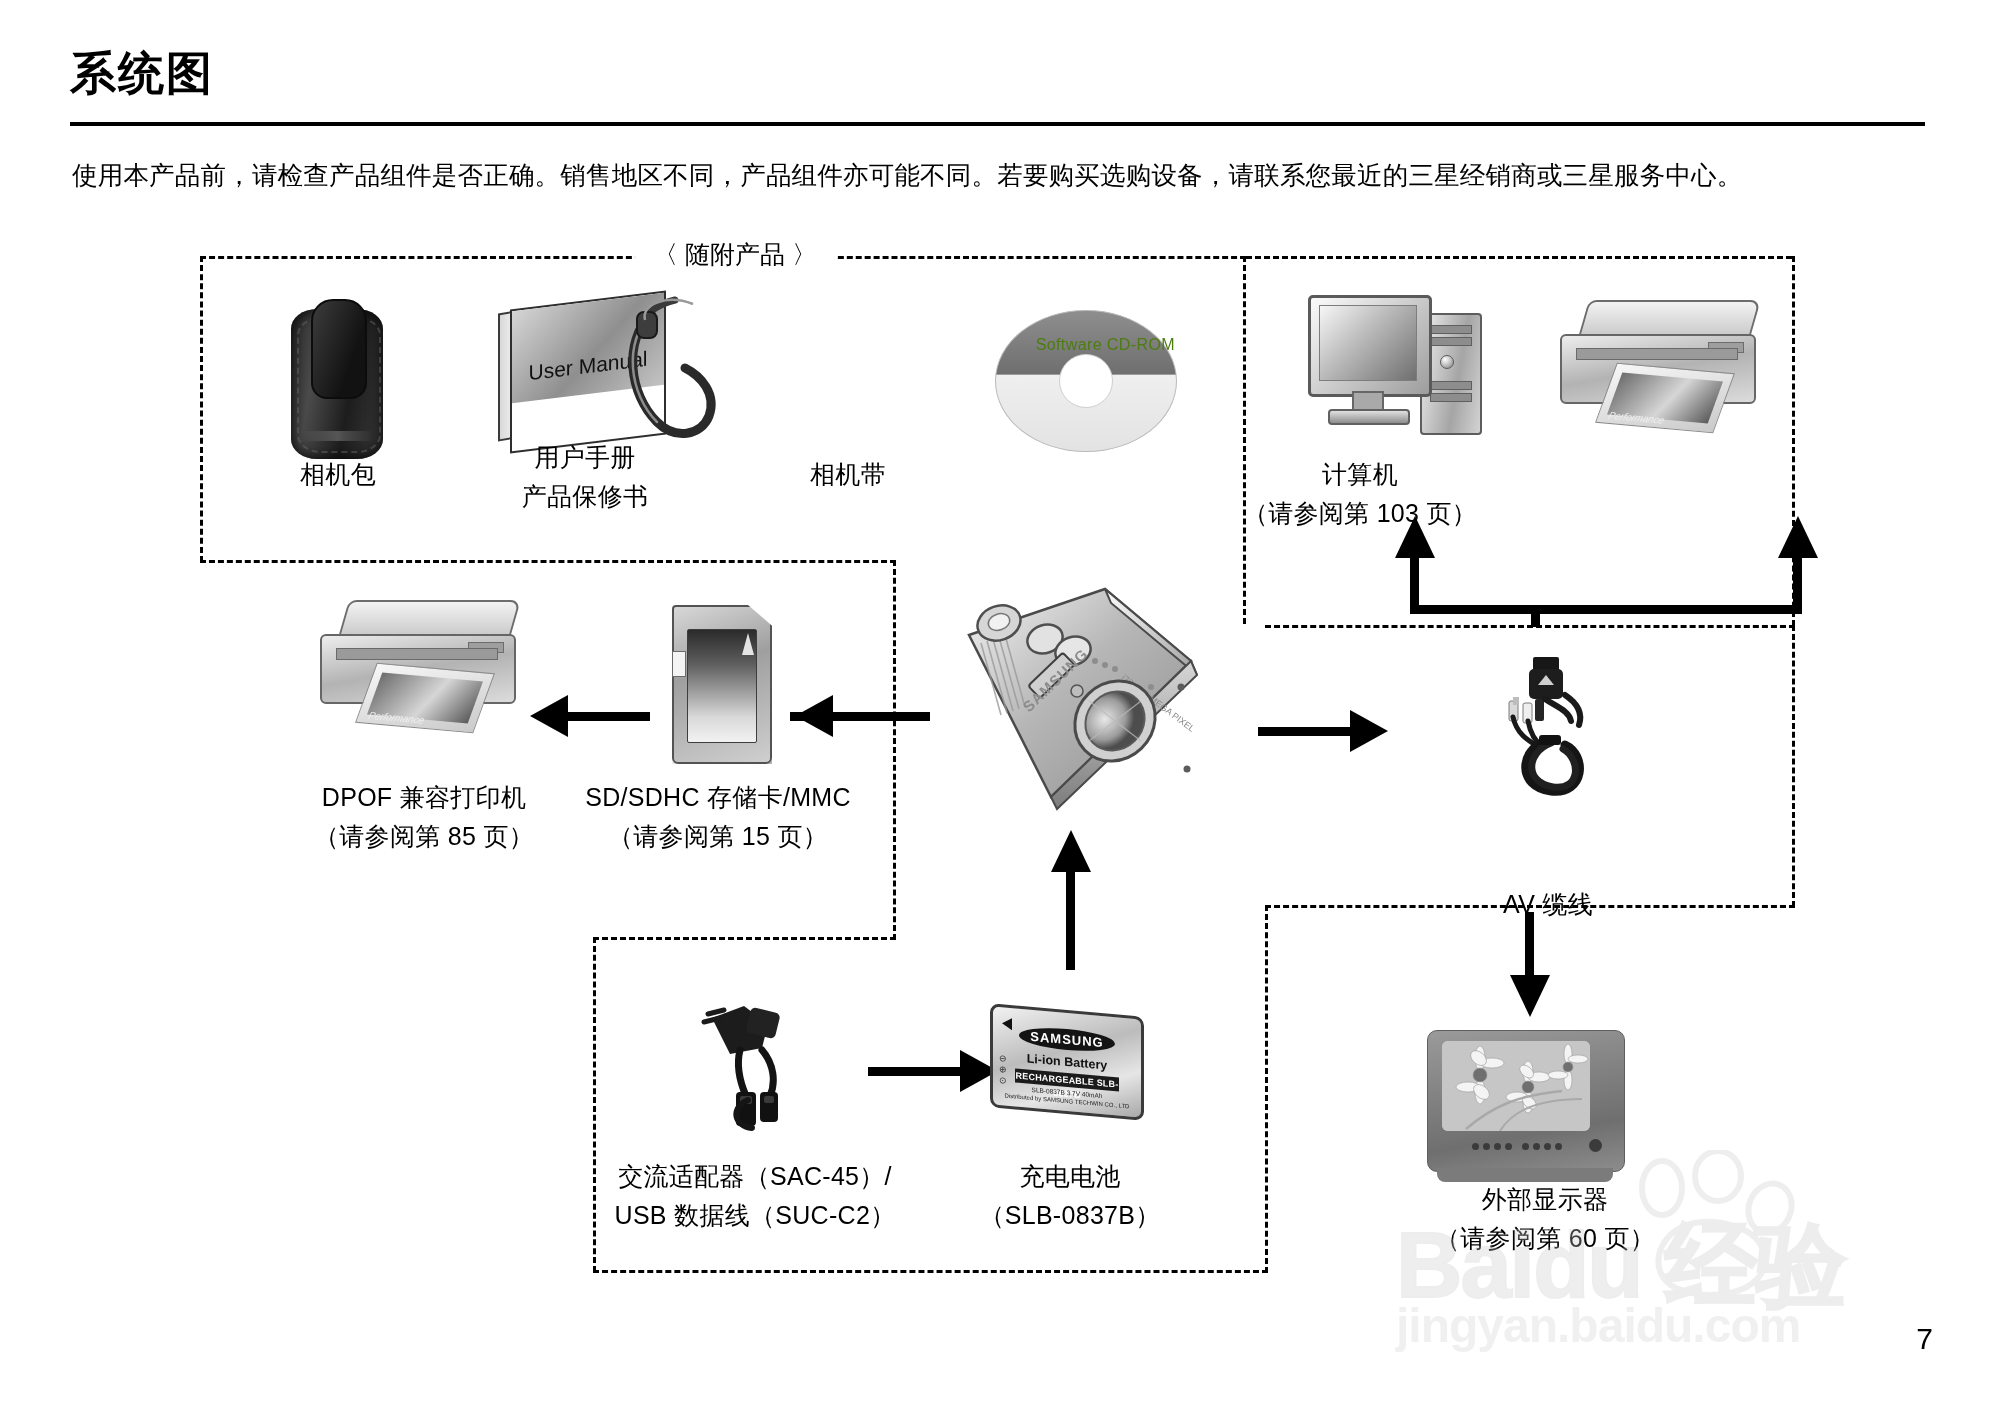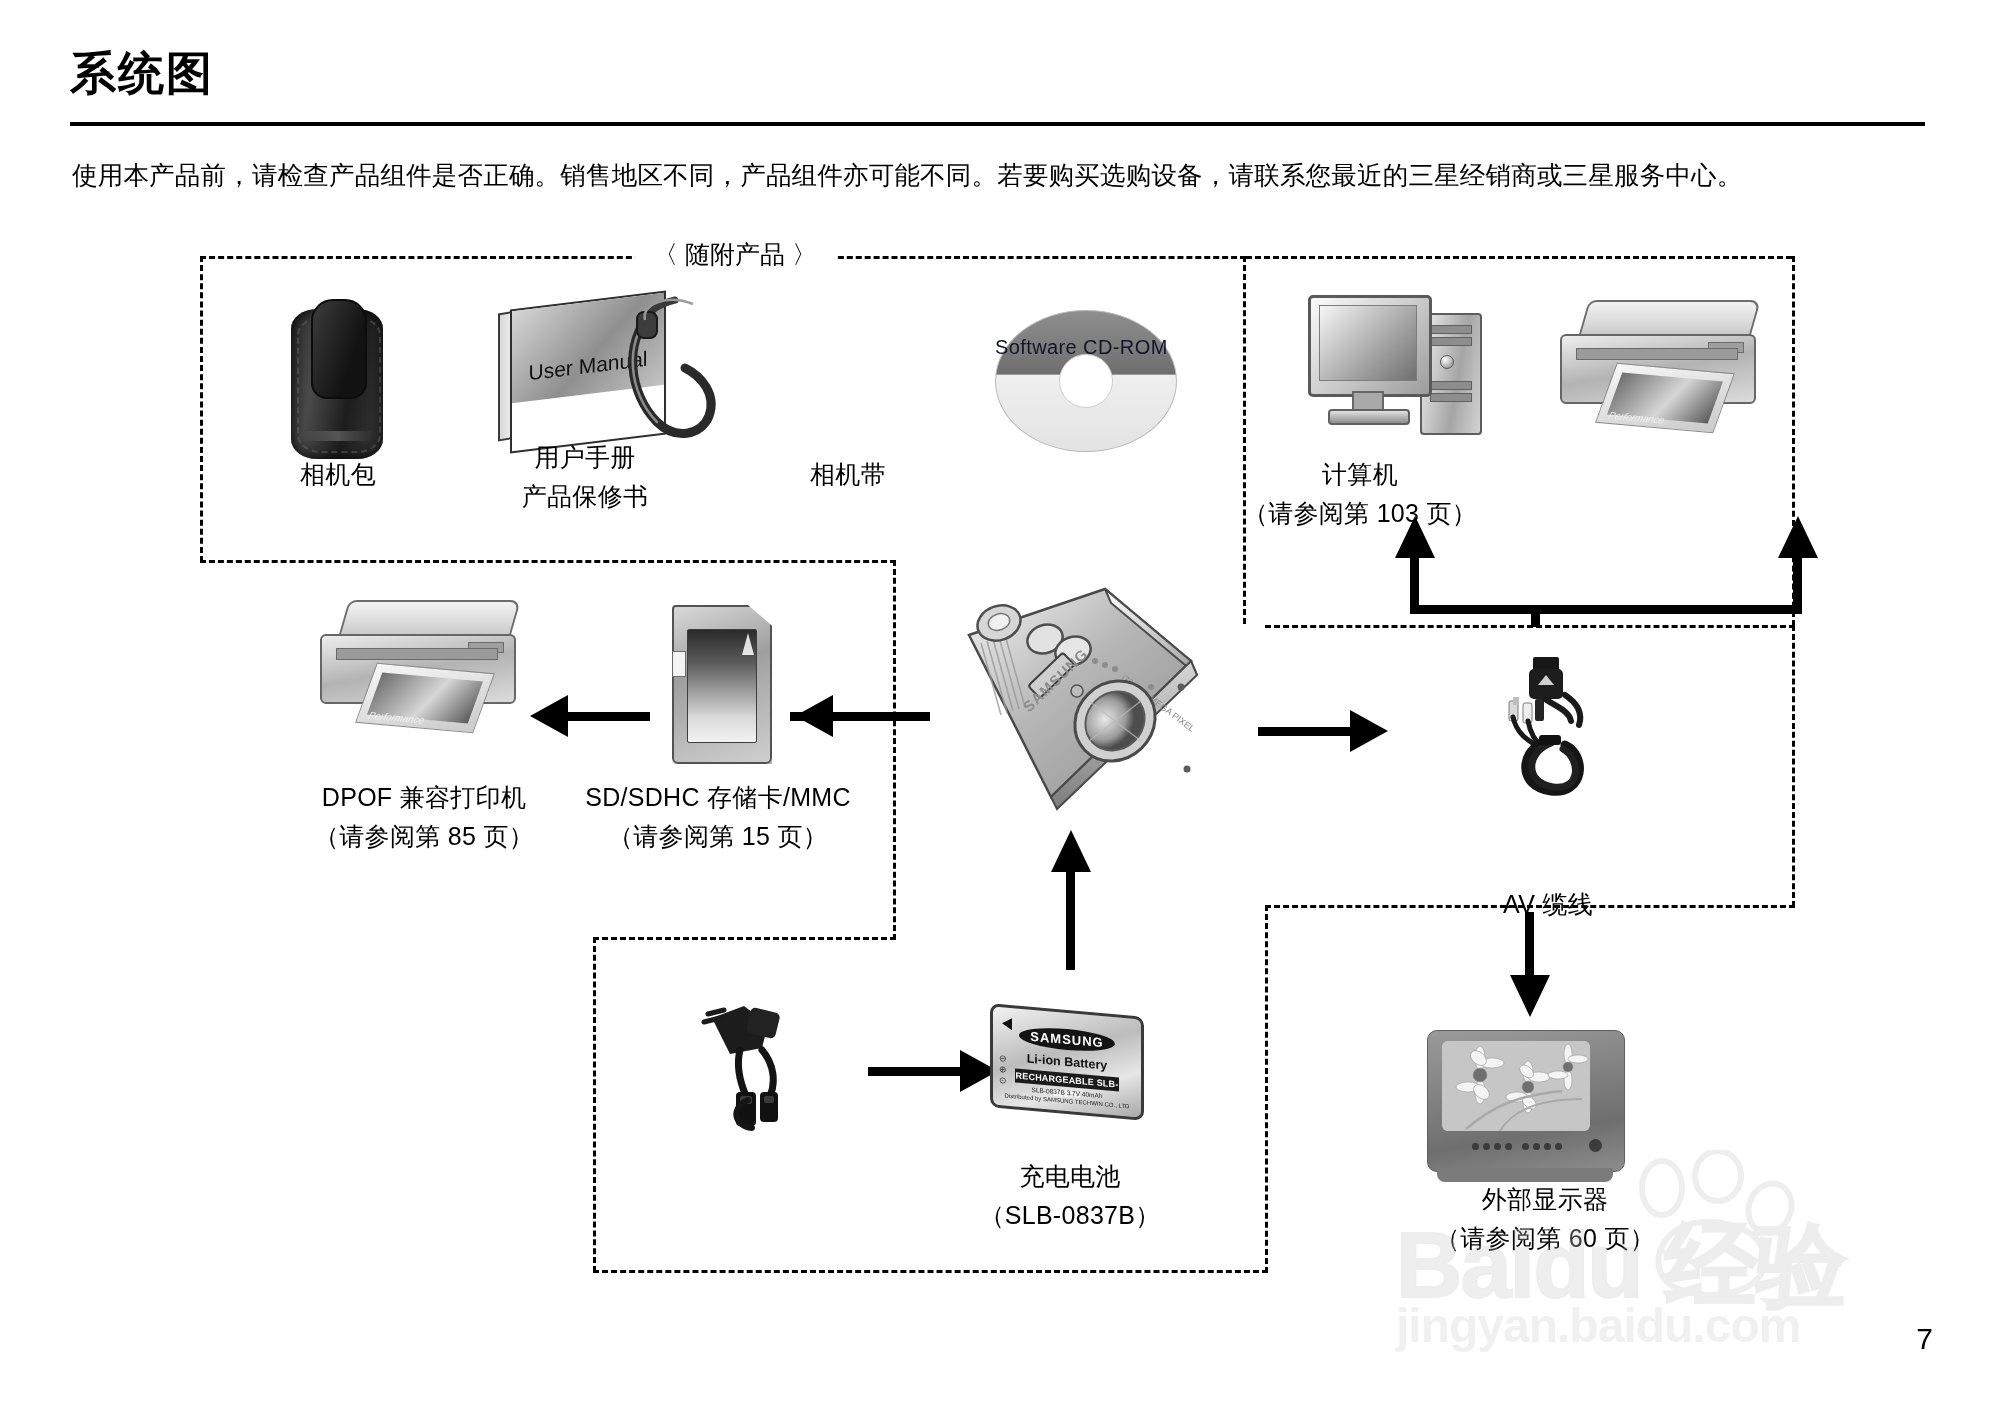--- a/index.html
+++ b/index.html
@@ -95,21 +95,21 @@
   
   #fig-strap{left:615px;top:290px;width:140px;height:160px;}
   .strap-svg{position:absolute;left:0;top:0;}
 
   
   #fig-cd{left:995px;top:310px;width:180px;height:140px;}
   .cd-disc{position:absolute;left:0;top:0;width:180px;height:140px;border-radius:50%;
     background:linear-gradient(180deg,#8e8e8e 0%,#6f6f6f 45%,#efefef 46%,#e3e3e3 100%);
     border:1px solid #b9b9b9;}
   .cd-hole{position:absolute;left:64px;top:44px;width:52px;height:52px;border-radius:50%;background:#fff;border:1px solid #cfcfcf;}
-  .cd-text{position:absolute;left:0;top:26px;width:100%;text-align:left;font-size:20px;color:#0f172a;letter-spacing:.4px;}
+  .cd-text{position:absolute;left:0;top:26px;width:100%;text-align:right;font-size:16px;color:#4d7c0f;letter-spacing:.4px;}
 
   
   #fig-computer{left:1308px;top:295px;width:190px;height:150px;}
   .mon-body{position:absolute;left:0;top:0;width:118px;height:96px;border:3px solid #5a5a5a;border-radius:5px;
     background:linear-gradient(135deg,#fbfbfb,#9d9d9d);}
   .mon-screen{position:absolute;left:8px;top:7px;width:96px;height:74px;
     background:linear-gradient(135deg,#f6f6f6 0%,#b8b8b8 45%,#6f6f6f 100%);border:1px solid #7d7d7d;}
   .mon-neck{position:absolute;left:44px;top:96px;width:28px;height:20px;background:#a9a9a9;border:2px solid #676767;}
   .mon-foot{position:absolute;left:20px;top:114px;width:78px;height:12px;border-radius:4px;background:linear-gradient(180deg,#e0e0e0,#8d8d8d);border:2px solid #616161;}
   .tower{position:absolute;left:112px;top:18px;width:58px;height:118px;
@@ -435,20 +435,24 @@
       <rect x="58" y="10" width="30" height="26" rx="5" fill="#222" transform="rotate(14 73 23)"></rect>
       <path d="M18 14 L34 10 M14 22 L30 18" stroke="#1b1b1b" stroke-width="5" stroke-linecap="round"></path>
       <path d="M50 50 C46 66, 50 82, 56 96" stroke="#141414" stroke-width="7" fill="none" stroke-linecap="round"></path>
       <rect x="46" y="92" width="20" height="34" rx="4" fill="#111"></rect>
       <rect x="50" y="96" width="12" height="8" rx="2" fill="#3a3a3a"></rect>
       <path d="M72 50 C84 64, 86 82, 80 96" stroke="#141414" stroke-width="7" fill="none" stroke-linecap="round"></path>
       <rect x="70" y="92" width="18" height="30" rx="4" fill="#111"></rect>
       <rect x="74" y="96" width="10" height="7" rx="2" fill="#3a3a3a"></rect>
       <path d="M58 100 C40 108, 44 126, 62 128" stroke="#151515" stroke-width="6" fill="none" stroke-linecap="round"></path>
     </svg>
+  </div>
+  <div class="caption" style="left:755px;top:1157px;">
+    <span class="l2">交流适配器（SAC-45）/</span>
+    <span class="l2">USB 数据线（SUC-C2）</span>
   </div>
 
   <div class="fig" id="fig-battery">
     <div class="bat-body">
       <div class="bat-tri"></div>
       <div class="bat-marks">⊖<br>⊕<br>⊙</div>
       <div class="bat-brand">SAMSUNG</div>
       <div class="bat-l1">Li-ion Battery</div>
       <div class="bat-l2">RECHARGEABLE  SLB-0837B</div>
       <div class="bat-l3">SLB-0837B   3.7V   40mAh</div>

